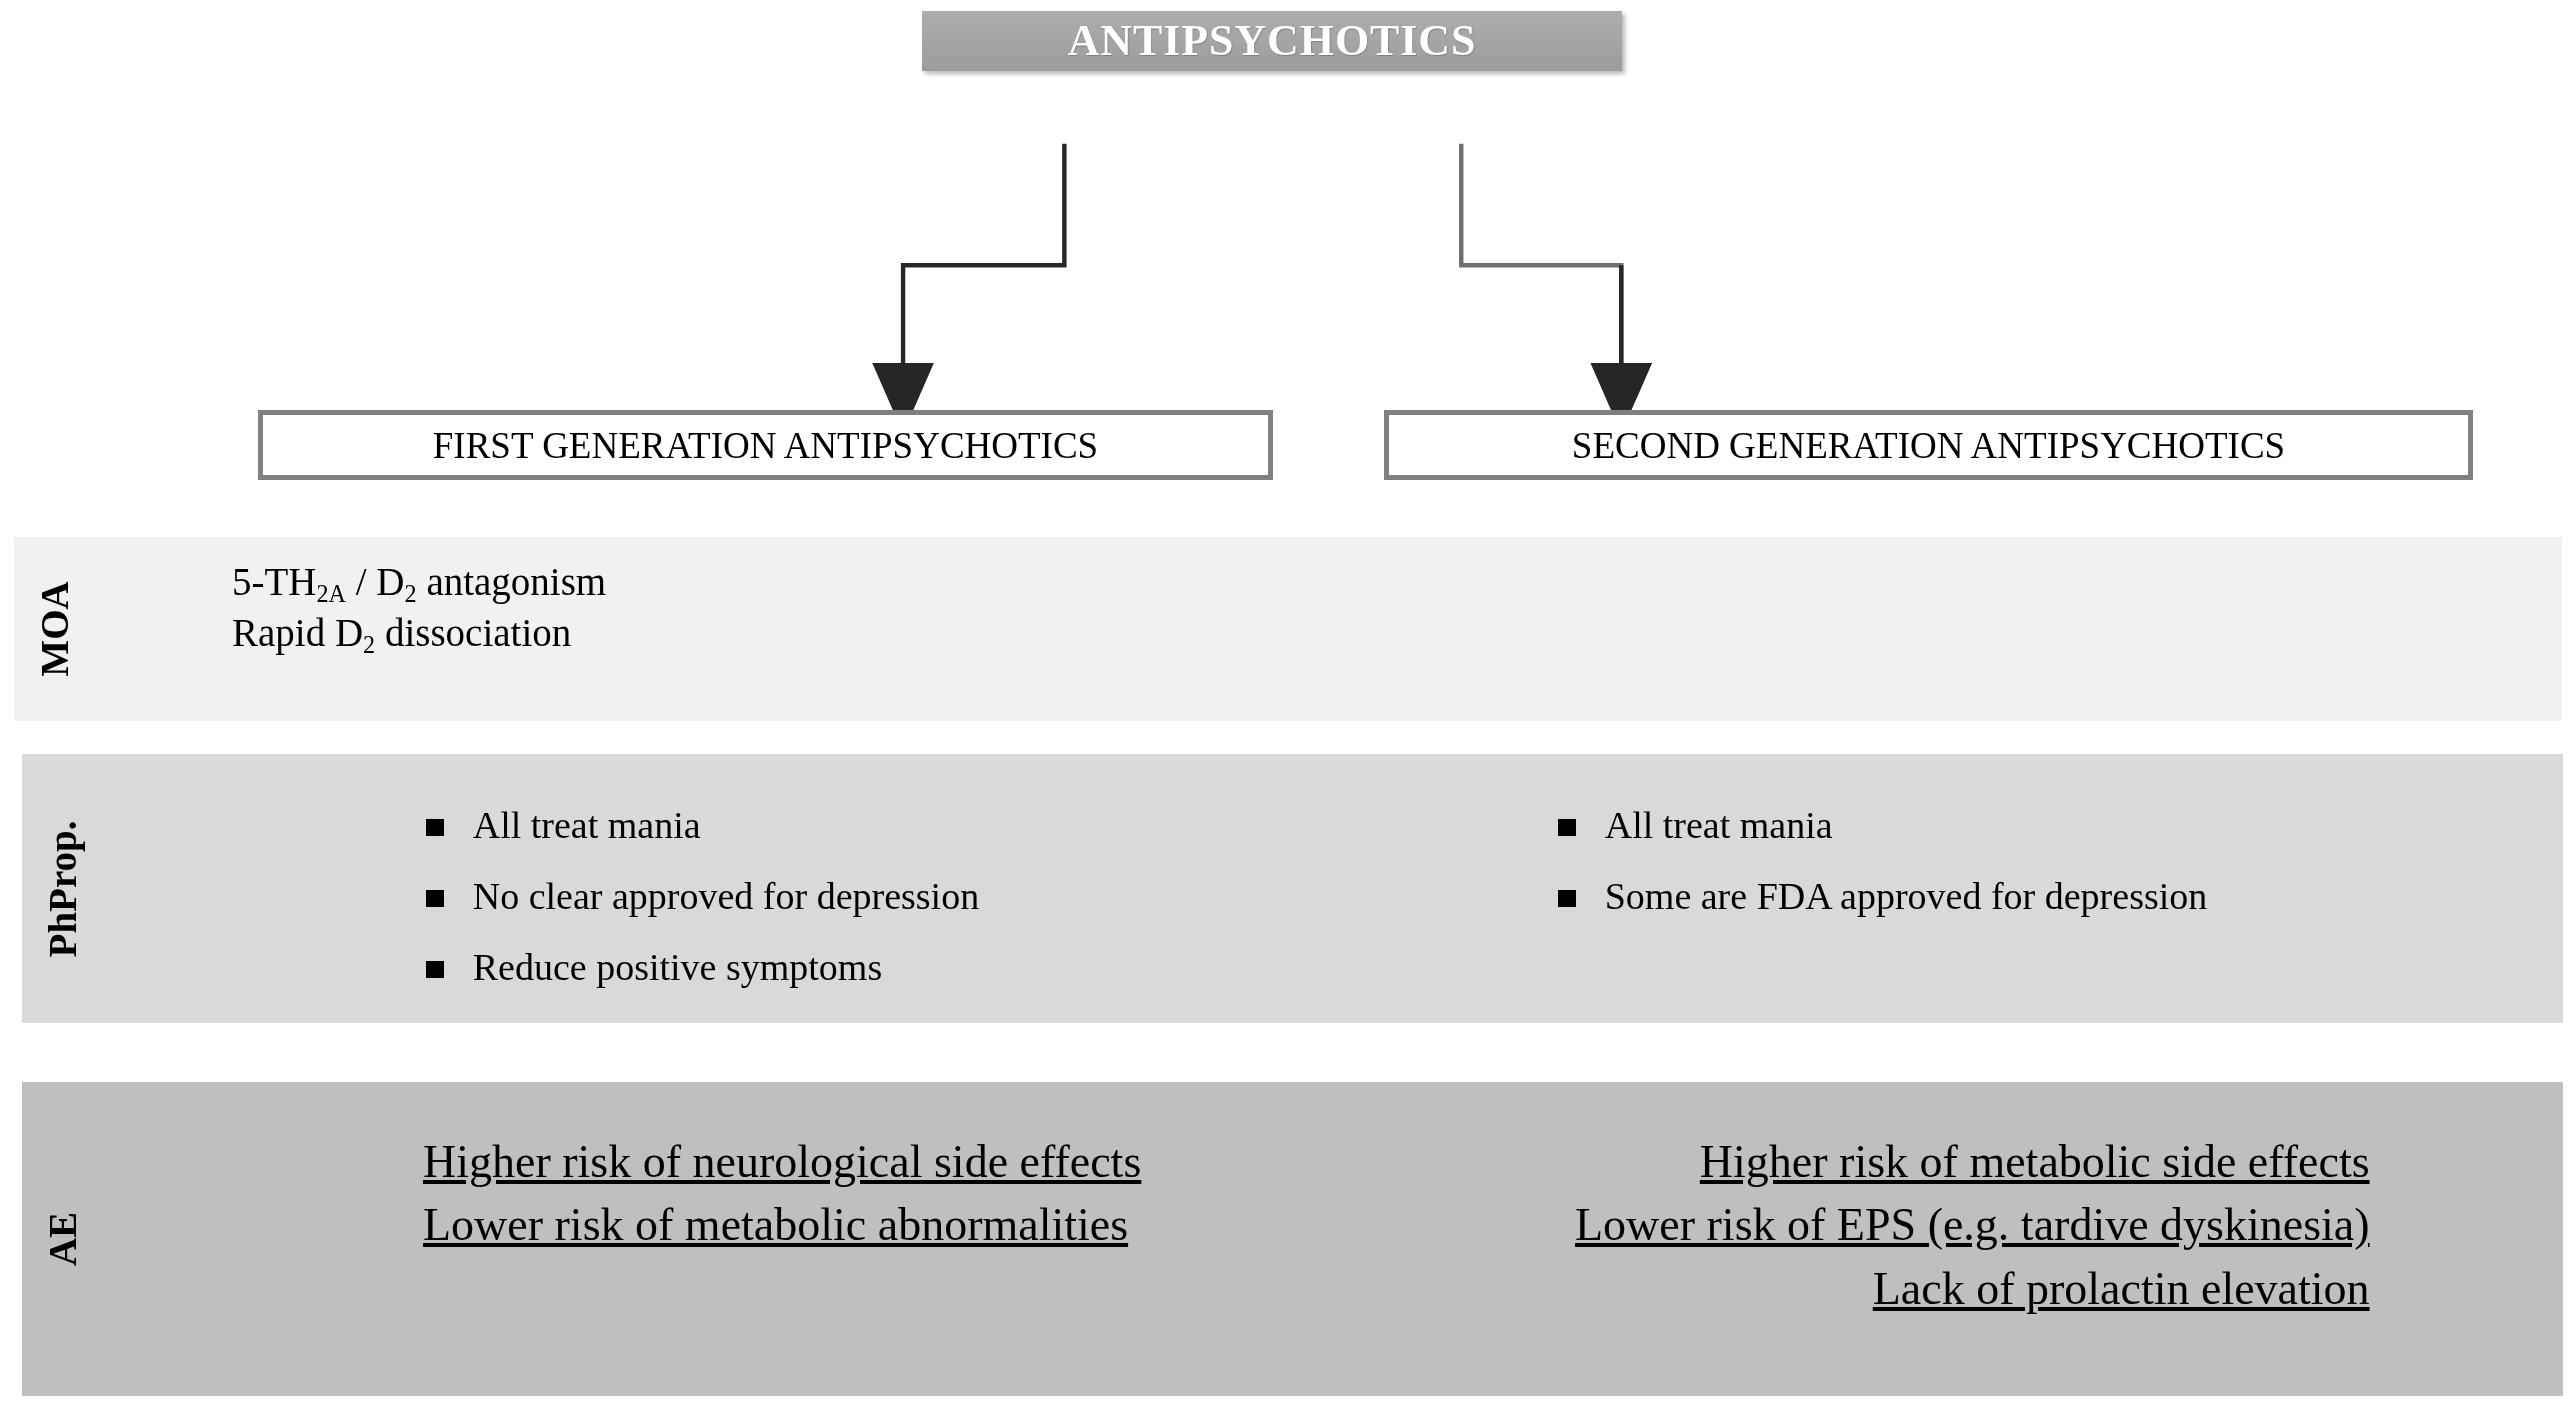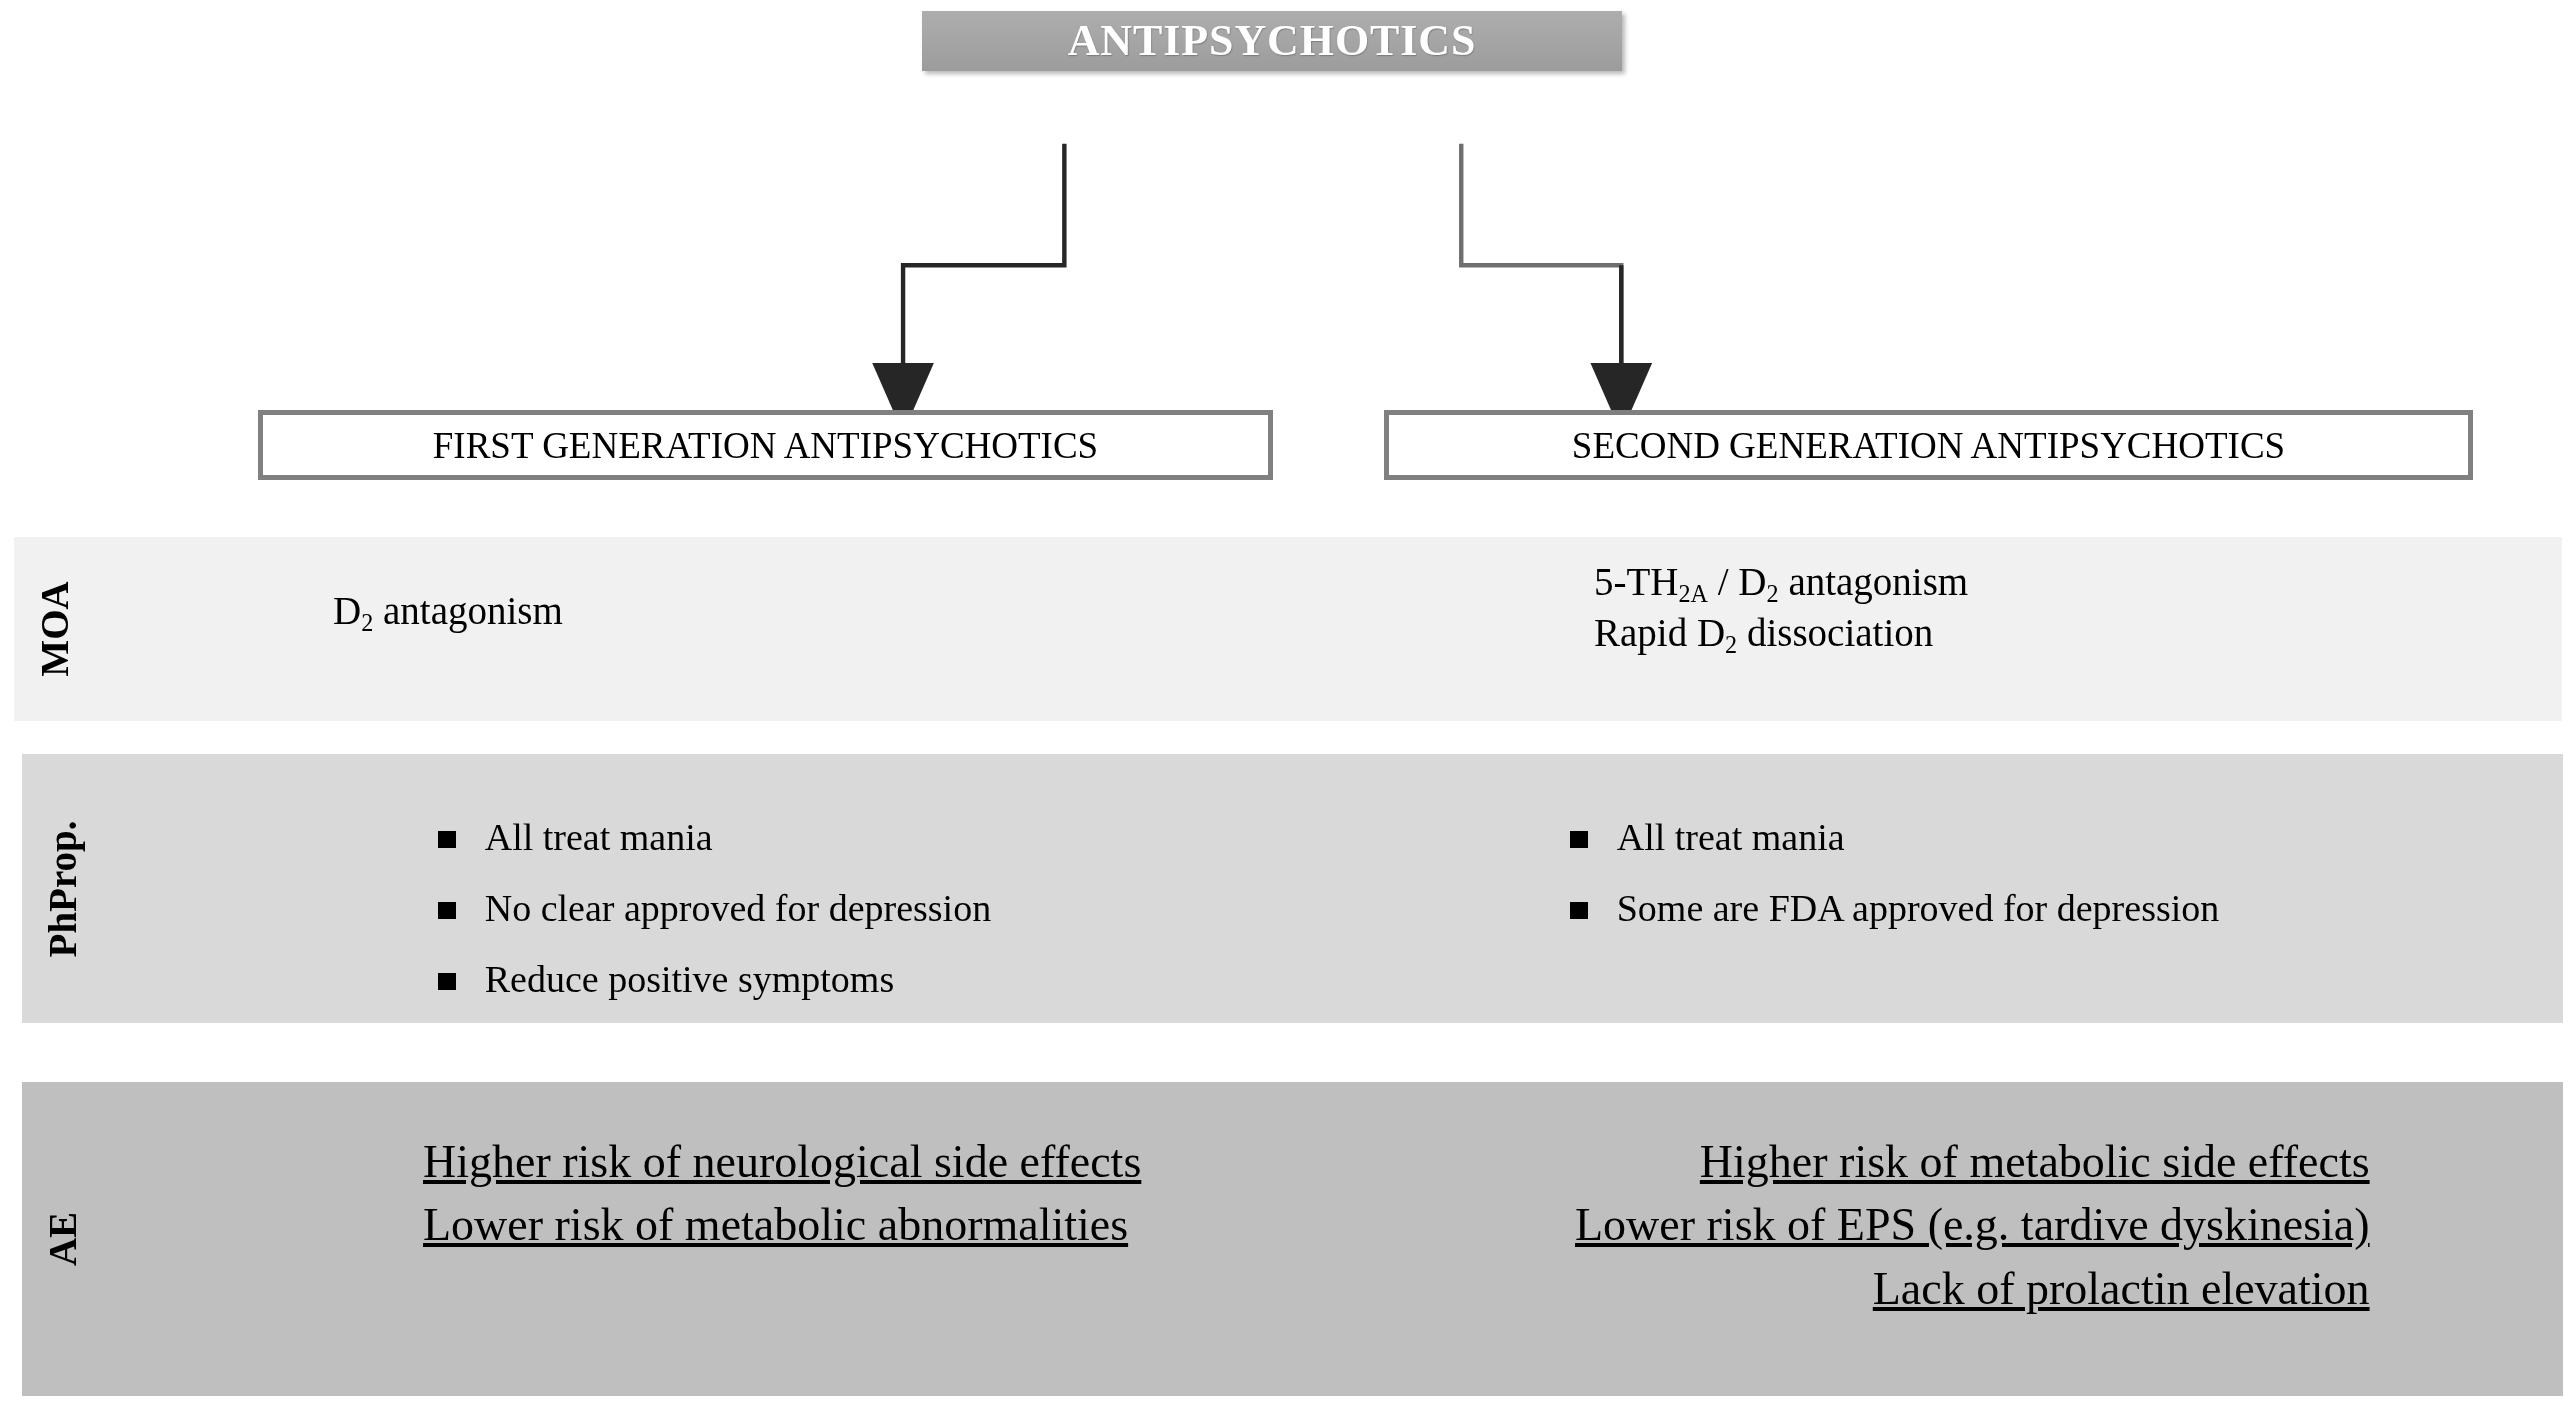--- a/index.html
+++ b/index.html
@@ -143,21 +143,21 @@
   sub {
     font-size: 0.62em;
     vertical-align: baseline;
     position: relative;
     top: 0.28em;
   }
 
   
   ul.bullets {
     list-style: none;
-    margin: 12px;
+    margin: 0;
     padding: 0;
     position: absolute;
   }
   ul.bullets li {
     display: flex;
     align-items: flex-start;
     font-size: 38px;
     line-height: 1;
     margin-bottom: 33px;
     white-space: nowrap;
@@ -210,25 +210,20 @@
 </div>
 <div class="gen-box" id="gen-box-2">
   <span class="gen-text">SECOND GENERATION ANTIPSYCHOTICS</span>
 </div>
 
 <div class="row" id="row-moa">
   <div class="row-label">
     <span class="vert">MOA</span>
   </div>
   <div class="row-cols">
-    <div class="col col-left">
-      <div id="moa-left-text">
-        <div><span>D</span><sub>2</sub><span> antagonism</span></div>
-      </div>
-    </div>
     <div class="col col-right">
       <div id="moa-right-text">
         <div><span>5-TH</span><sub>2A</sub><span> / D</span><sub>2</sub><span> antagonism</span></div>
         <div><span>Rapid D</span><sub>2</sub><span> dissociation</span></div>
       </div>
     </div>
   </div>
 </div>
 
 <div class="row" id="row-phprop">

